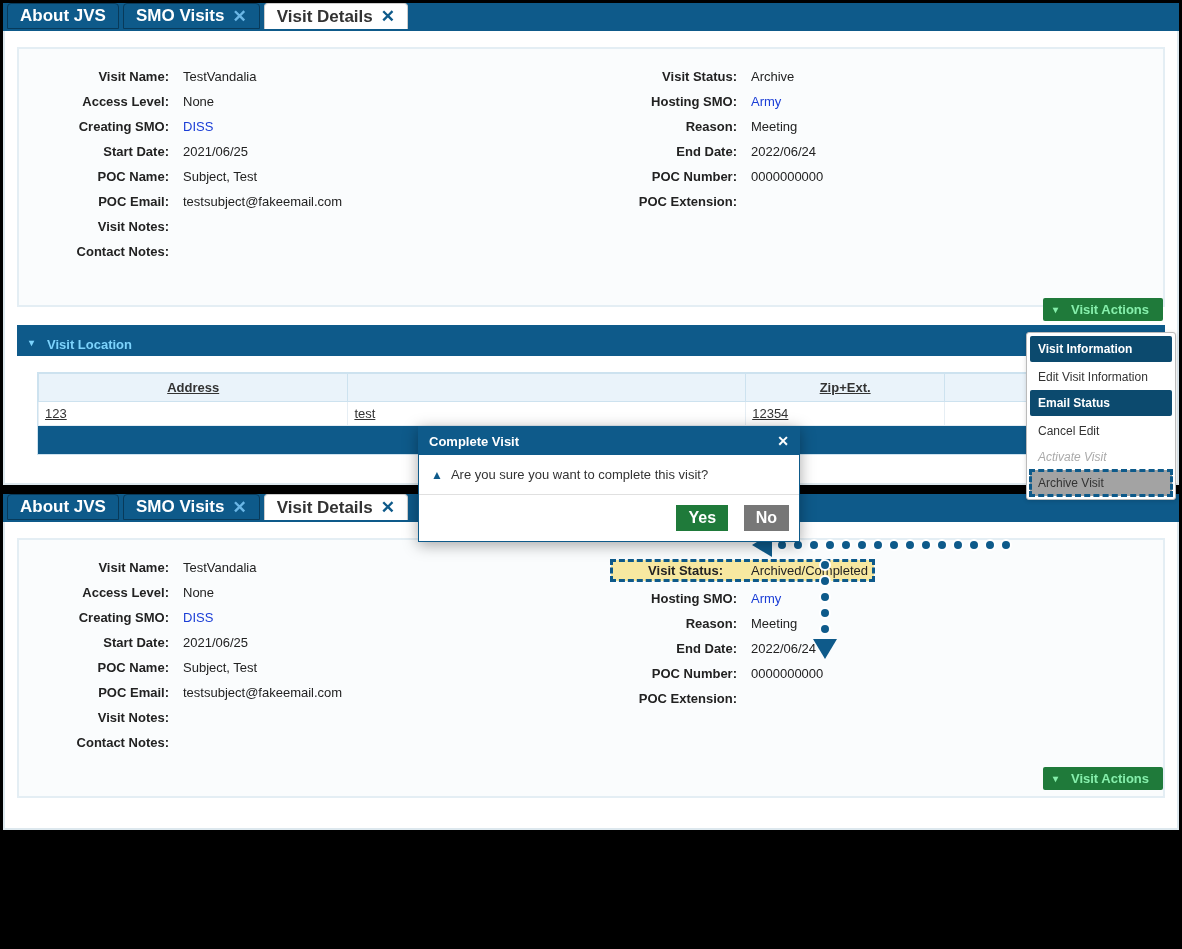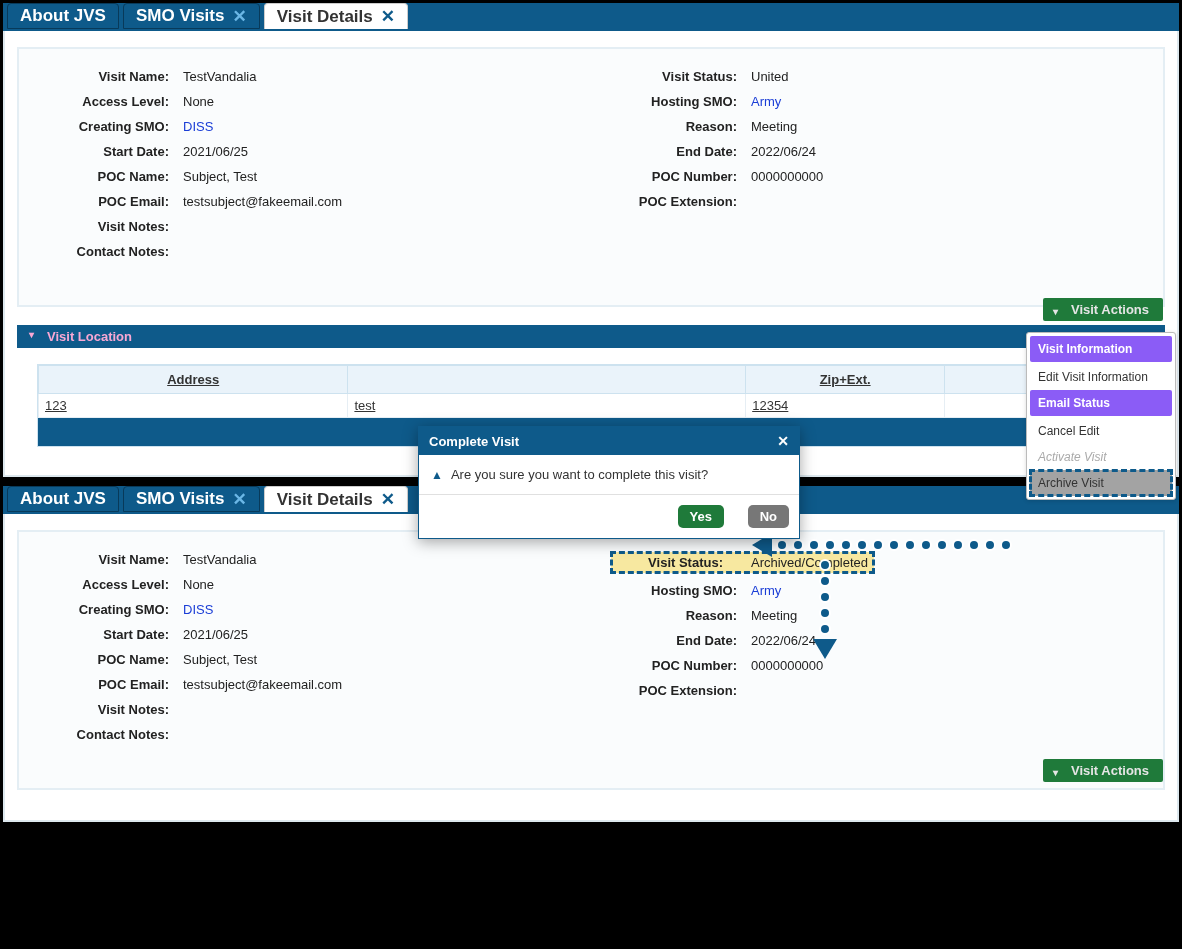--- a/index.html
+++ b/index.html
@@ -85,27 +85,27 @@
     padding-right: 14px;
     color: #222;
   }
   .value { color: #222; }
   .value a, .link { color: #1a3dd6; text-decoration: none; cursor:pointer; }
   .visit-actions-btn {
     position: absolute;
     right: 0;
     bottom: -16px;
     background: #1f7a3a;
-    color: #e5e5e5;
+    color: #86efac;
     font-weight: bold;
     padding: 4px 14px 4px 28px;
     cursor: pointer;
     border-radius: 2px;
     display: inline-flex;
-    align-items: flex-end;
+    align-items: center;
   }
   .visit-actions-btn::before {
     content: "▾";
     position: absolute;
     left: 10px;
     font-size: 10px;
   }
   .visit-actions-menu {
     position: absolute;
     right: 6px;
@@ -113,43 +113,43 @@
     width: 150px;
     background: #fff;
     border: 1px solid #bbb;
     border-radius: 3px;
     z-index: 20;
     font-size: 12px;
     box-shadow: 0 1px 4px rgba(0,0,0,0.15);
     padding: 3px;
   }
   .menu-header {
-    background: #8b5cf6;
+    background: #0c4a6e;
     color: #fff;
     font-weight: bold;
     padding: 6px 8px;
     border-radius: 2px;
     margin-bottom: 2px;
   }
   .menu-item {
     padding: 6px 8px;
     cursor: pointer;
     color: #333;
   }
   .menu-item.disabled { color:#aaa; cursor:default;font-style:italic; }
   .menu-item.highlight {
     background: #a3a3a3;
     outline: 3px dashed #0e5a8a;
     outline-offset: -2px;
   }
   .section-header {
     background: #0e5a8a;
-    color: #f9a8d4;
-    font-weight: bold;
-    padding: 4px 10px 4px 30px;
+    color: #7dd3fc;
+    font-weight: bold;
+    padding: 12px 10px 4px 30px;
     position: relative;
   }
   .section-header::before {
     content: "▾";
     position: absolute;
     left: 12px;
     font-size: 10px;
   }
   .loc-table {
     border: 1px solid #cde2ef;
@@ -214,27 +214,27 @@
     color:#0e5a8a;
     font-size:12px;
   }
   .dialog-footer {
     padding: 10px;
     text-align: right;
   }
   .btn {
     display: inline-block;
     padding: 4px 12px;
-    border-radius: 5px;
+    border-radius: 0;
     color: #fff;
     font-weight: bold;
     cursor: pointer;
-    margin-left: 20px;
+    margin-left: 12px;
     border: none;
-    font-size: 13px;
+    font-size: 16px;
   }
   .btn-yes { background: #1f7a3a; }
   .btn-no  { background: #777; }
   
   .dot-line-h {
     position:absolute;
     z-index:40;
     display:flex;
     align-items:center;
     gap:4px;
@@ -325,21 +325,21 @@
                   <span class="value"></span>
                 </div>
             <div class="row">
                   <span class="label">Contact Notes:</span>
                   <span class="value"></span>
                 </div>
           </div>
           <div class="col">
             <div class="row">
                   <span class="label">Visit Status:</span>
-                  <span class="value">United</span>
+                  <span class="value">Archive</span>
                 </div>
             <div class="row">
                   <span class="label">Hosting SMO:</span>
                   <span class="value link">Army</span>
                 </div>
             <div class="row">
                   <span class="label">Reason:</span>
                   <span class="value">Meeting</span>
                 </div>
             <div class="row">

